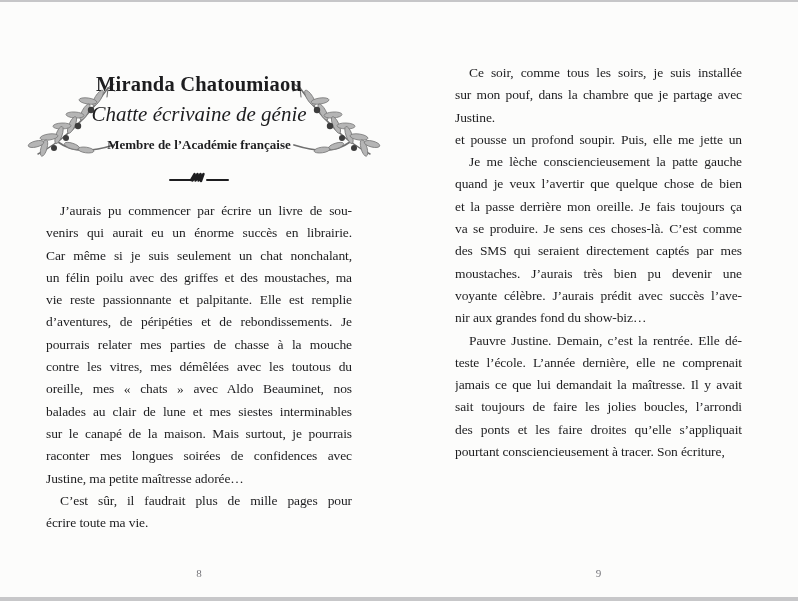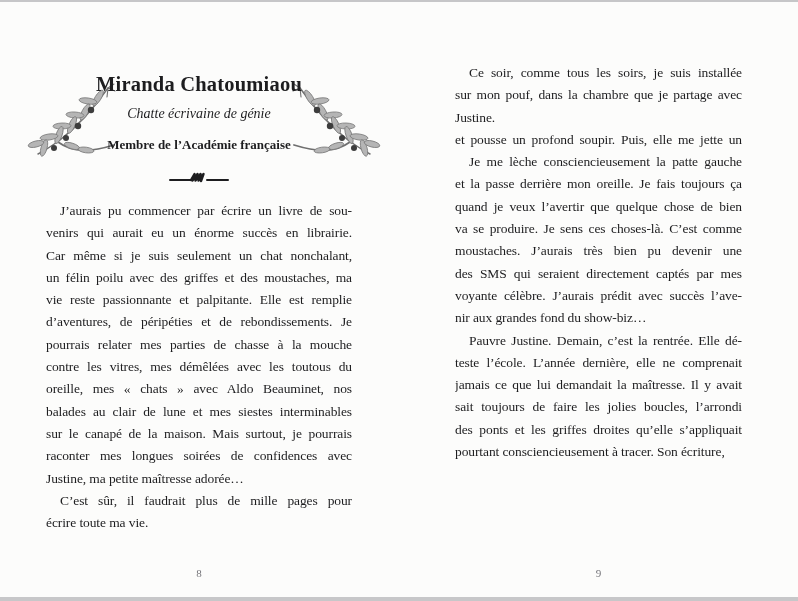--- a/index.html
+++ b/index.html
@@ -17,21 +17,21 @@
   .edge.bottom{bottom:0;height:4px;background:#c7c7c9;}
 
   
   .author{
     position:absolute;left:46px;top:72px;width:306px;
     text-align:center;font-weight:bold;font-size:20.5px;line-height:24px;
     letter-spacing:.2px;
   }
   .role{
     position:absolute;left:46px;top:104px;width:306px;
-    text-align:center;font-style:italic;font-size:14px;line-height:20px;
+    text-align:center;font-style:italic;font-size:21px;line-height:20px;
   }
   .membership{
     position:absolute;left:46px;top:136px;width:306px;
     text-align:center;font-weight:bold;font-size:13px;line-height:18px;
   }
   .branch{position:absolute;top:82px;width:92px;height:90px;}
   .branch.left{left:26px;}
   .branch.right{left:290px;transform:scaleX(-1);}
   .divider{position:absolute;left:168px;top:170px;width:62px;height:18px;}
 
@@ -157,30 +157,30 @@
     <div class="pagenum leftnum">8</div>
   </div>
 
   <div>
     <div class="textcol rightcol">
         <div class="line indent">Ce soir, comme tous les soirs, je suis installée</div>
         <div class="line">sur mon pouf, dans la chambre que je partage avec</div>
         <div class="line last">Justine.</div>
         <div class="line">et pousse un profond soupir. Puis, elle me jette un</div>
         <div class="line indent">Je me lèche consciencieusement la patte gauche</div>
+        <div class="line">quand je veux l’avertir que quelque chose de bien</div>
         <div class="line">et la passe derrière mon oreille. Je fais toujours ça</div>
-        <div class="line">quand je veux l’avertir que quelque chose de bien</div>
         <div class="line">va se produire. Je sens ces choses-là. C’est comme</div>
+        <div class="line">des SMS qui seraient directement captés par mes</div>
         <div class="line">moustaches. J’aurais très bien pu devenir une</div>
-        <div class="line">des SMS qui seraient directement captés par mes</div>
         <div class="line">voyante célèbre. J’aurais prédit avec succès l’ave-</div>
         <div class="line last">nir aux grandes fond du show-biz…</div>
         <div class="line indent">Pauvre Justine. Demain, c’est la rentrée. Elle dé-</div>
         <div class="line">teste l’école. L’année dernière, elle ne comprenait</div>
         <div class="line">jamais ce que lui demandait la maîtresse. Il y avait</div>
         <div class="line">sait toujours de faire les jolies boucles, l’arrondi</div>
-        <div class="line">des ponts et les griffes droites qu’elle s’appliquait</div>
+        <div class="line">des ponts et les faire droites qu’elle s’appliquait</div>
         <div class="line last">pourtant consciencieusement à tracer. Son écriture,</div>
       </div>
     <div class="pagenum rightnum">9</div>
   </div>
 
 </div>
 
 </body></html>

